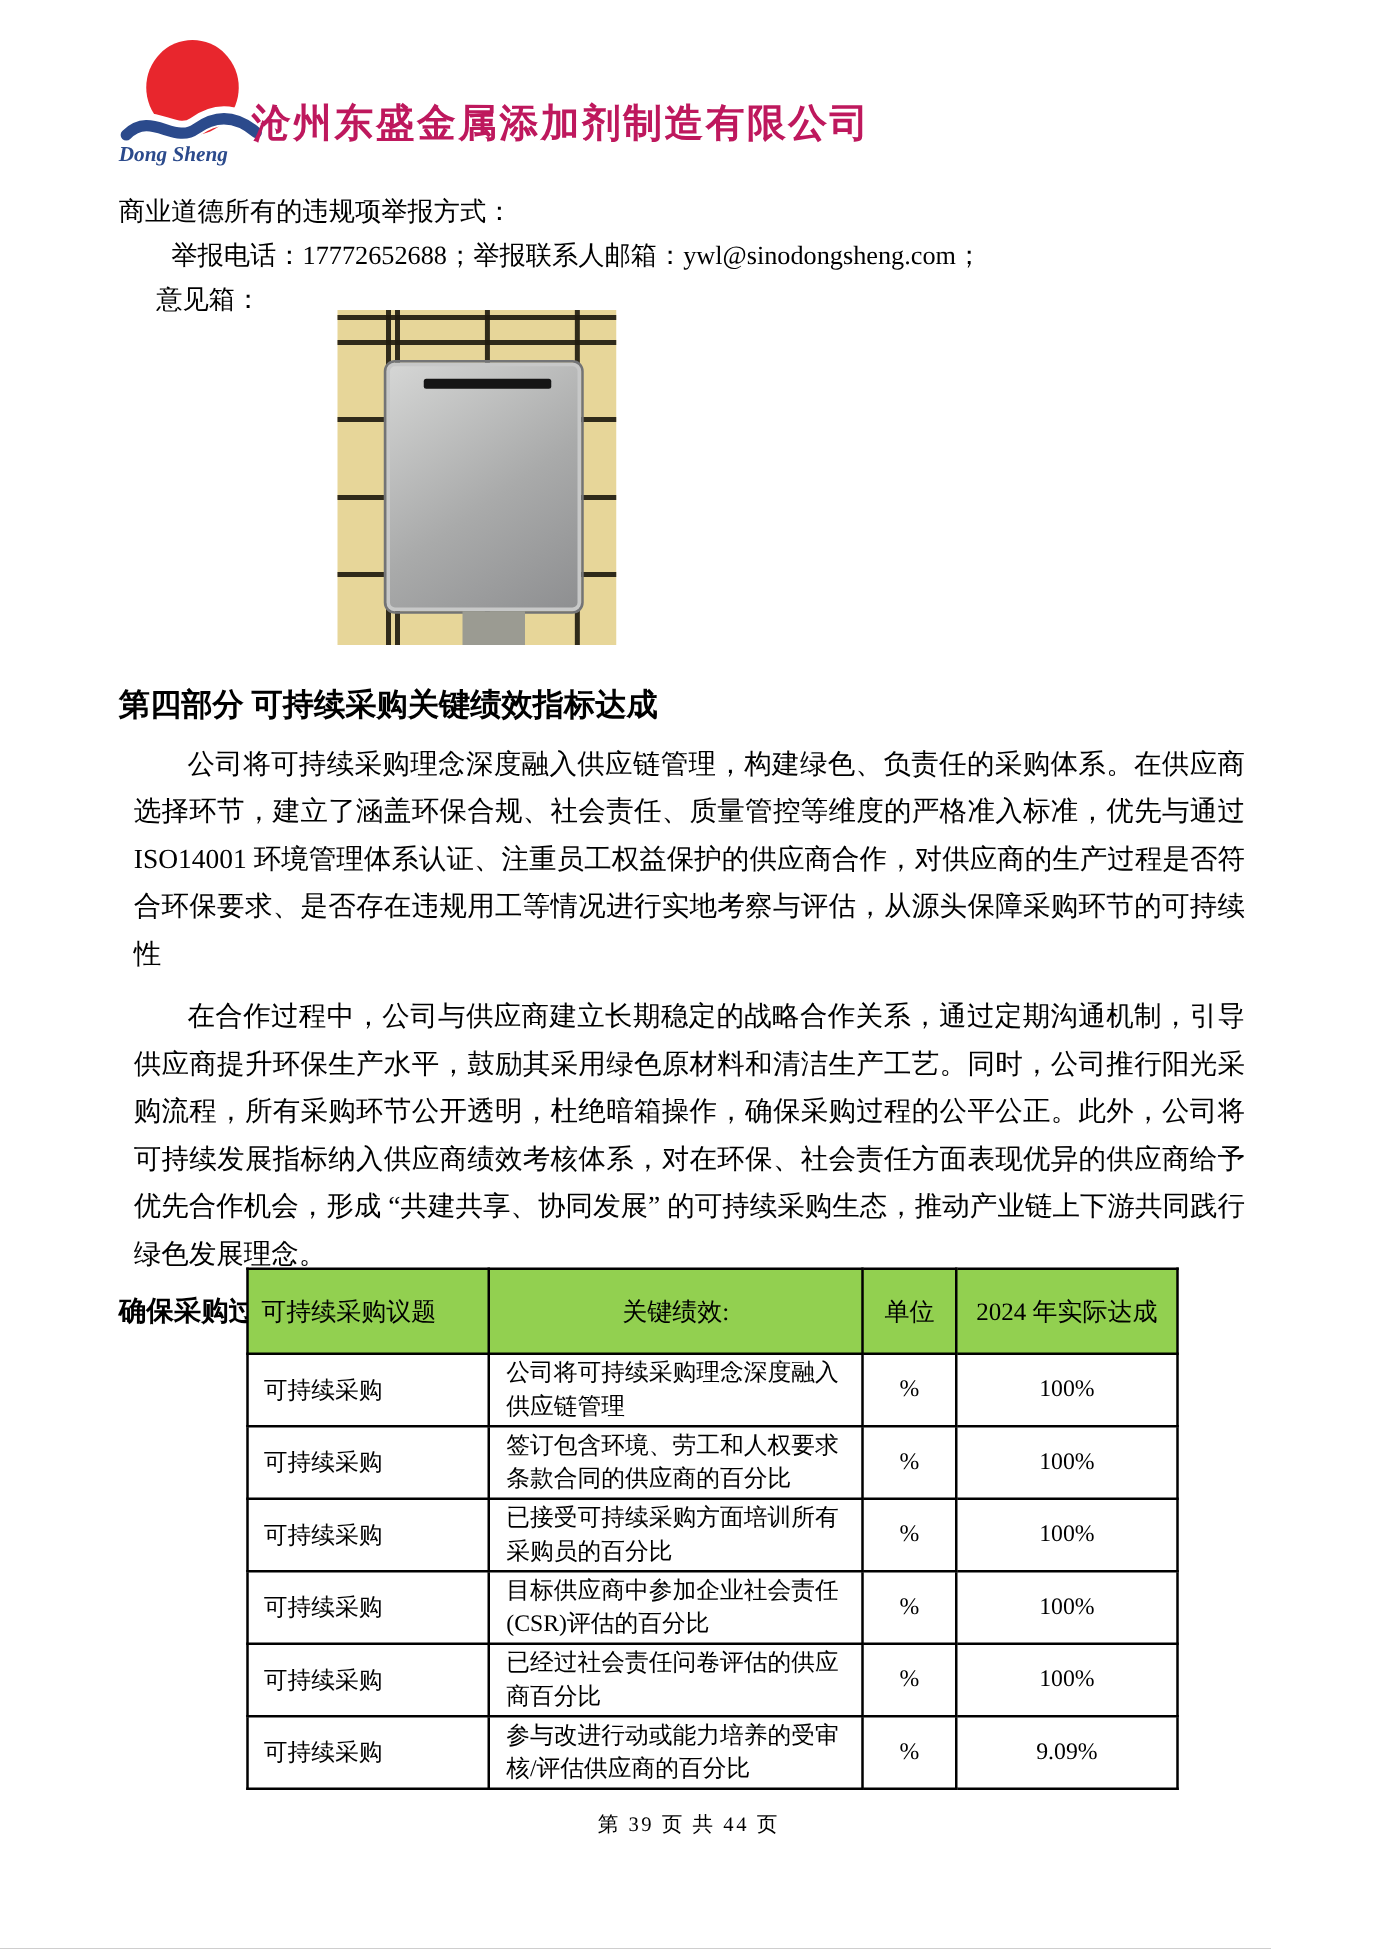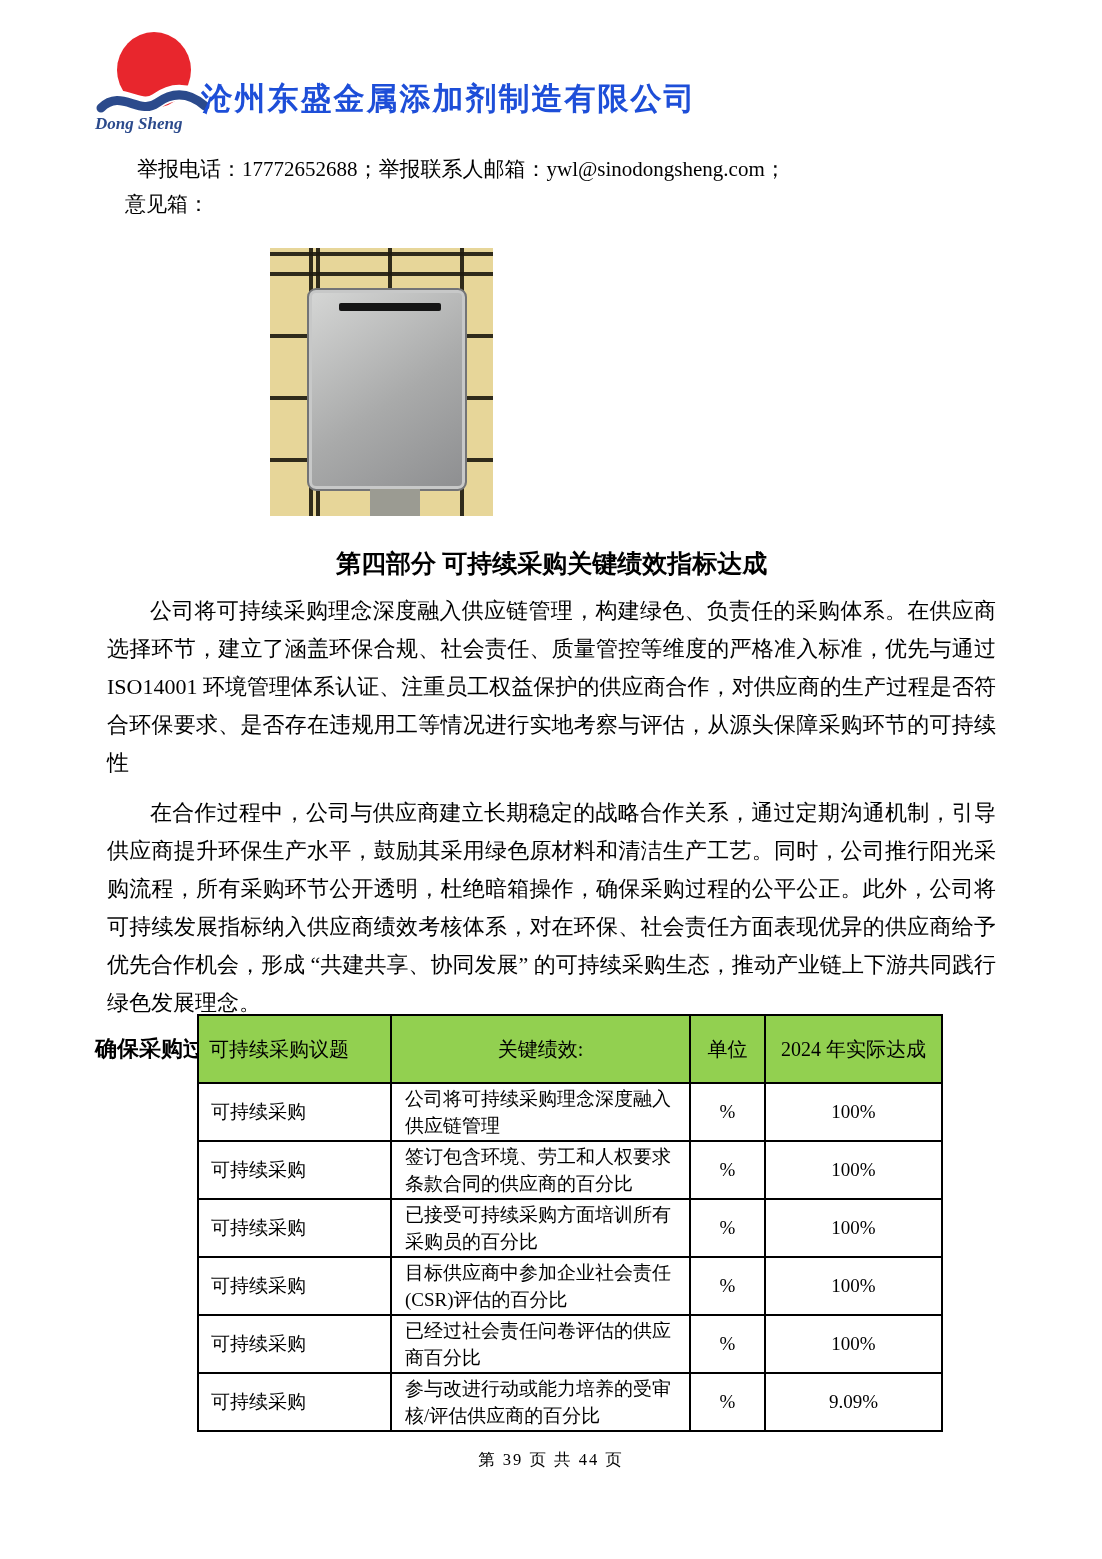--- a/index.html
+++ b/index.html
@@ -10,21 +10,21 @@
     font-family:"Liberation Serif","DejaVu Serif",serif;
     color:#000;
     overflow:hidden;
   }
   
   .logo{position:absolute;left:93px;top:30px;width:118px;height:104px;}
   .company-title{
     position:absolute;left:0;top:78px;width:898px;
     text-align:center;box-sizing:border-box;
     font-size:31px;font-weight:bold;letter-spacing:2px;
-    color:#1d4ed8;
+    color:#be185d;
   }
   
   .intro{position:absolute;left:95px;top:152px;width:930px;font-size:21px;line-height:35px;}
   .intro .l2{padding-left:42px;}
   .intro .l3{padding-left:30px;}
   
   .photo{
     position:absolute;left:270px;top:248px;width:223px;height:268px;
     background-color:#E7D699;
     background-image:
@@ -70,21 +70,21 @@
   }
   .hole{
     position:absolute;left:50%;top:158px;transform:translateX(-50%);
     width:22px;height:22px;border-radius:50%;
     background:radial-gradient(circle at 45% 40%, #4a4335, #17130d);
     border:2px solid #6f7070;
   }
   .bracket{position:absolute;left:100px;top:241px;width:50px;height:27px;background:#9b9b92;}
   
   .section{position:absolute;left:95px;top:547px;width:913px;}
-  .section-title{margin:0 0 8px 0;text-align:center;font-size:25px;font-weight:bold;}
+  .section-title{margin:0 0 8px 0;text-align:left;font-size:25px;font-weight:bold;}
   .para{margin:12px;font-size:22px;line-height:38px;text-align:justify;text-indent:43px;}
   .kpi-heading{margin:4px 0 0 0;font-size:22px;font-weight:bold;
     font-family:"Liberation Sans","DejaVu Sans",sans-serif;}
   
   table.kpi{
     position:absolute;left:197px;top:1014px;width:744px;
     border-collapse:collapse;table-layout:fixed;
   }
   table.kpi th,table.kpi td{border:2px solid #000;font-size:19px;box-sizing:border-box;}
   table.kpi th{
@@ -110,20 +110,21 @@
     <svg width="118" height="104" viewBox="0 0 118 104">
       <ellipse cx="61" cy="40" rx="37" ry="38" fill="#E8262D"></ellipse>
       <path d="M8 76 C 28 56, 46 84, 64 71 C 82 58, 98 62, 112 74" stroke="#ffffff" stroke-width="16" fill="none" stroke-linecap="round"></path>
       <path d="M8 78 C 28 58, 46 86, 64 73 C 82 60, 98 64, 112 76" stroke="#2B4A8C" stroke-width="9" fill="none" stroke-linecap="round"></path>
       <text x="2" y="99" font-size="17" font-style="italic" font-weight="bold" fill="#2B4A8C">Dong Sheng</text>
     </svg>
   </div>
   <div class="company-title">沧州东盛金属添加剂制造有限公司</div>
 
   <div class="intro">
+    <div class="l1">商业道德所有的违规项举报方式：</div>
     <div class="l2">举报电话：17772652688；举报联系人邮箱：ywl@sinodongsheng.com；</div>
     <div class="l3">意见箱：</div>
   </div>
 
   <div class="photo">
     <div class="sbox">
       <div class="slot"></div>
     </div>
     <div class="bracket"></div>
   </div>

